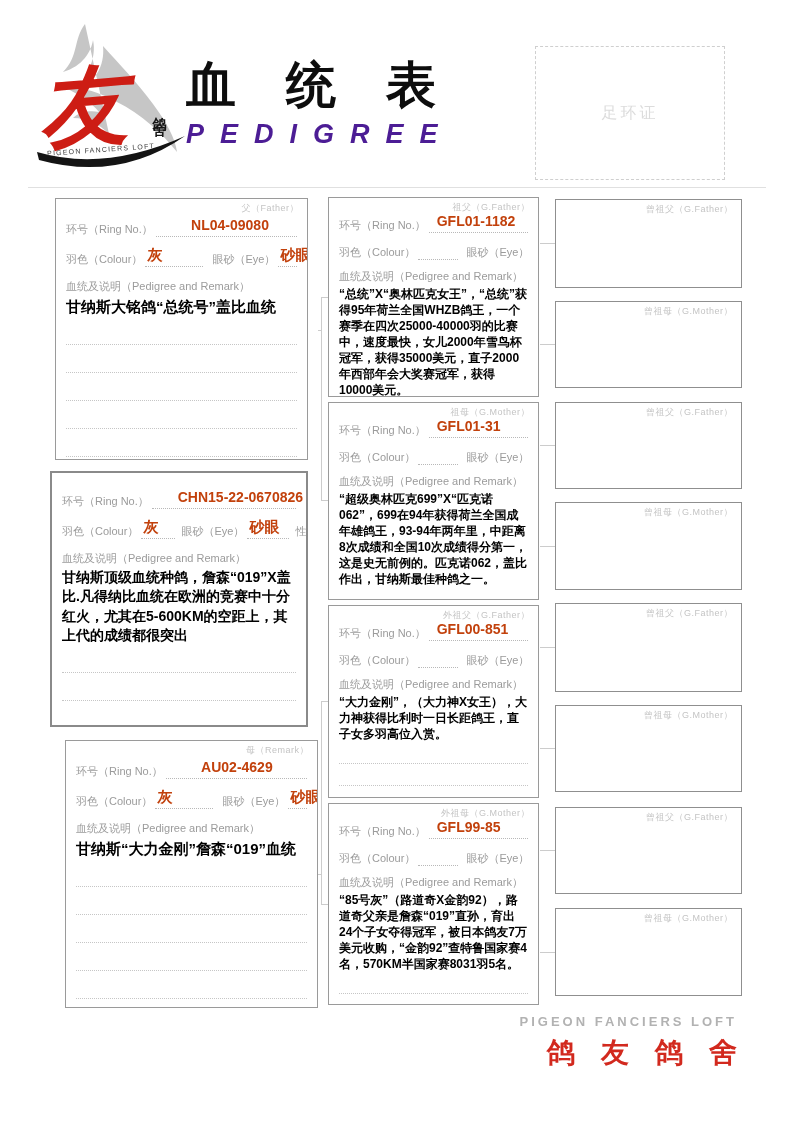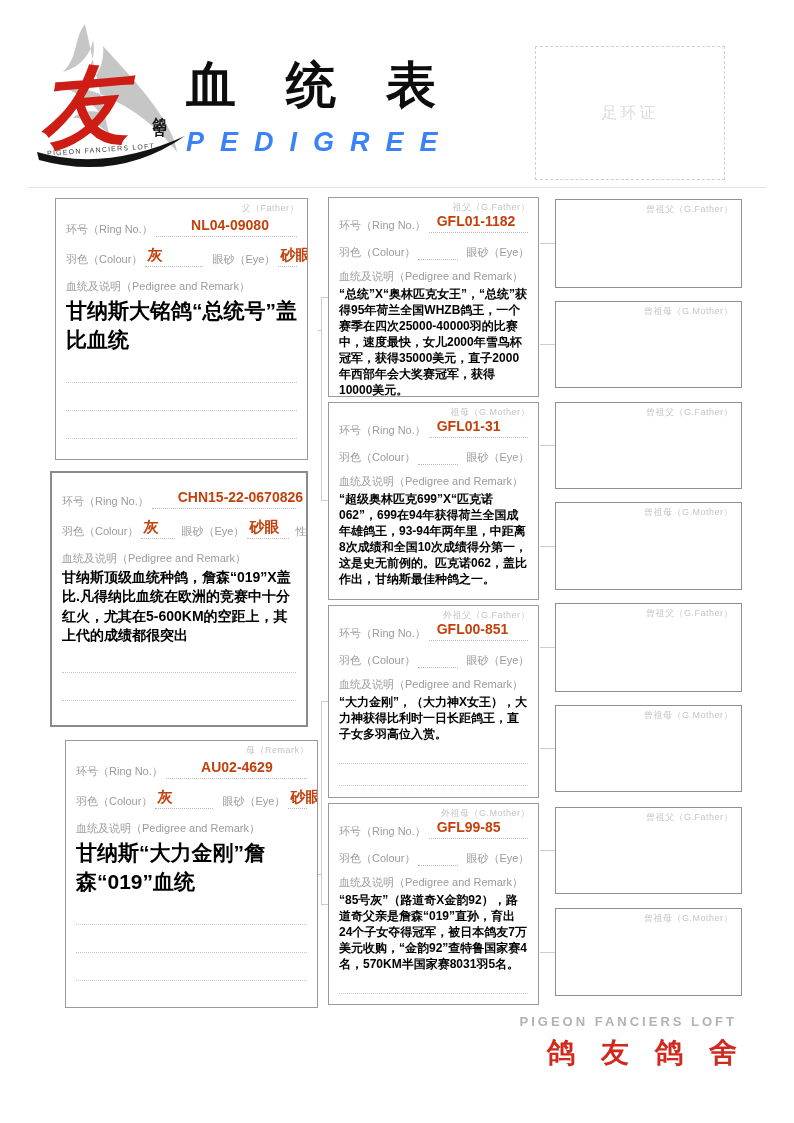--- a/index.html
+++ b/index.html
@@ -11,40 +11,40 @@
   .logo svg{position:absolute;left:0;top:0;}
   .logo .yo{position:absolute;left:6px;top:42px;font-family:"DejaVu Serif","Liberation Serif",serif;
     font-size:88px;line-height:1;font-weight:900;color:#cd1d14;transform:rotate(-5deg);font-style:italic;}
   .logo .vtxt{position:absolute;left:118px;top:86px;writing-mode:vertical-rl;font-size:14px;
     letter-spacing:6px;color:#151515;font-weight:700;}
   .logo .loft-en{position:absolute;left:14px;bottom:17px;font-size:7px;letter-spacing:1.2px;
     color:#3a3a3a;transform:rotate(-4deg);white-space:nowrap;}
   .title-block{position:absolute;left:186px;top:58px;width:330px;}
   .title-block h1{margin:0;font-size:50px;line-height:1.1;font-weight:900;color:#0d0d0d;
     letter-spacing:50px;white-space:nowrap;}
-  .title-block .pedigree{margin-top:14px;font-size:27px;font-weight:800;font-style:italic;
-    color:#3b82f6;letter-spacing:16px;white-space:nowrap;}
+  .title-block .pedigree{margin-top:6px;font-size:27px;font-weight:800;font-style:italic;
+    color:#4c1d95;letter-spacing:16px;white-space:nowrap;}
   .title-block .contact{margin-top:10px;font-size:13px;font-weight:700;color:#111;white-space:nowrap;}
   .ringcert{position:absolute;left:535px;top:46px;width:188px;height:132px;border:1px dashed #cfcfcf;
     display:flex;align-items:center;justify-content:center;font-size:16px;letter-spacing:3px;color:#dcdcdc;}
   .hdr-divider{position:absolute;left:28px;top:187px;width:738px;height:1px;background:#e0e0e0;}
 
   
   .pbox{position:absolute;border:1px solid #9a9a9a;background:#fff;box-sizing:border-box;
     padding:4px 10px 4px 10px;overflow:hidden;}
   .pbox.subject{border:2px solid #8a8a8a;}
   .corner{position:absolute;top:3px;right:8px;font-size:9px;color:#c4c4c4;letter-spacing:.5px;}
   .row{display:flex;align-items:center;margin-top:14px;}
   .flabel{font-size:11px;color:#9b9b9b;white-space:nowrap;flex-shrink:0;}
   .fline{flex:1;border-bottom:1px dotted #b8b8b8;height:15px;position:relative;margin-left:3px;}
   .fline b{position:absolute;bottom:1px;left:2px;font-size:15px;font-weight:900;color:#c2410c;white-space:nowrap;}
   .fline b.ringv{font-size:14px;left:25%;bottom:3px;}
   .mid .fline b.ringv{left:8%;}
   .remark-label{font-size:11px;color:#9b9b9b;margin-top:12px;}
-  .remark{font-size:21px;font-weight:900;color:#000;line-height:1.4;margin-top:2px;}
+  .remark{font-size:15px;font-weight:900;color:#000;line-height:1.4;margin-top:2px;}
   .subject .remark{font-size:14px;line-height:1.38;}
   .mid .remark{font-size:12px;line-height:1.34;}
   .blank{border-bottom:1px dotted #c6c6c6;height:27px;}
   .mid .row{margin-top:11px;}
   .mid .remark-label{margin-top:9px;}
   .mid .blank{height:21px;}
   .rbox{position:absolute;border:1px solid #8f8f8f;background:#fff;box-sizing:border-box;}
 
   
   .conn{position:absolute;background:#cccccc;}

